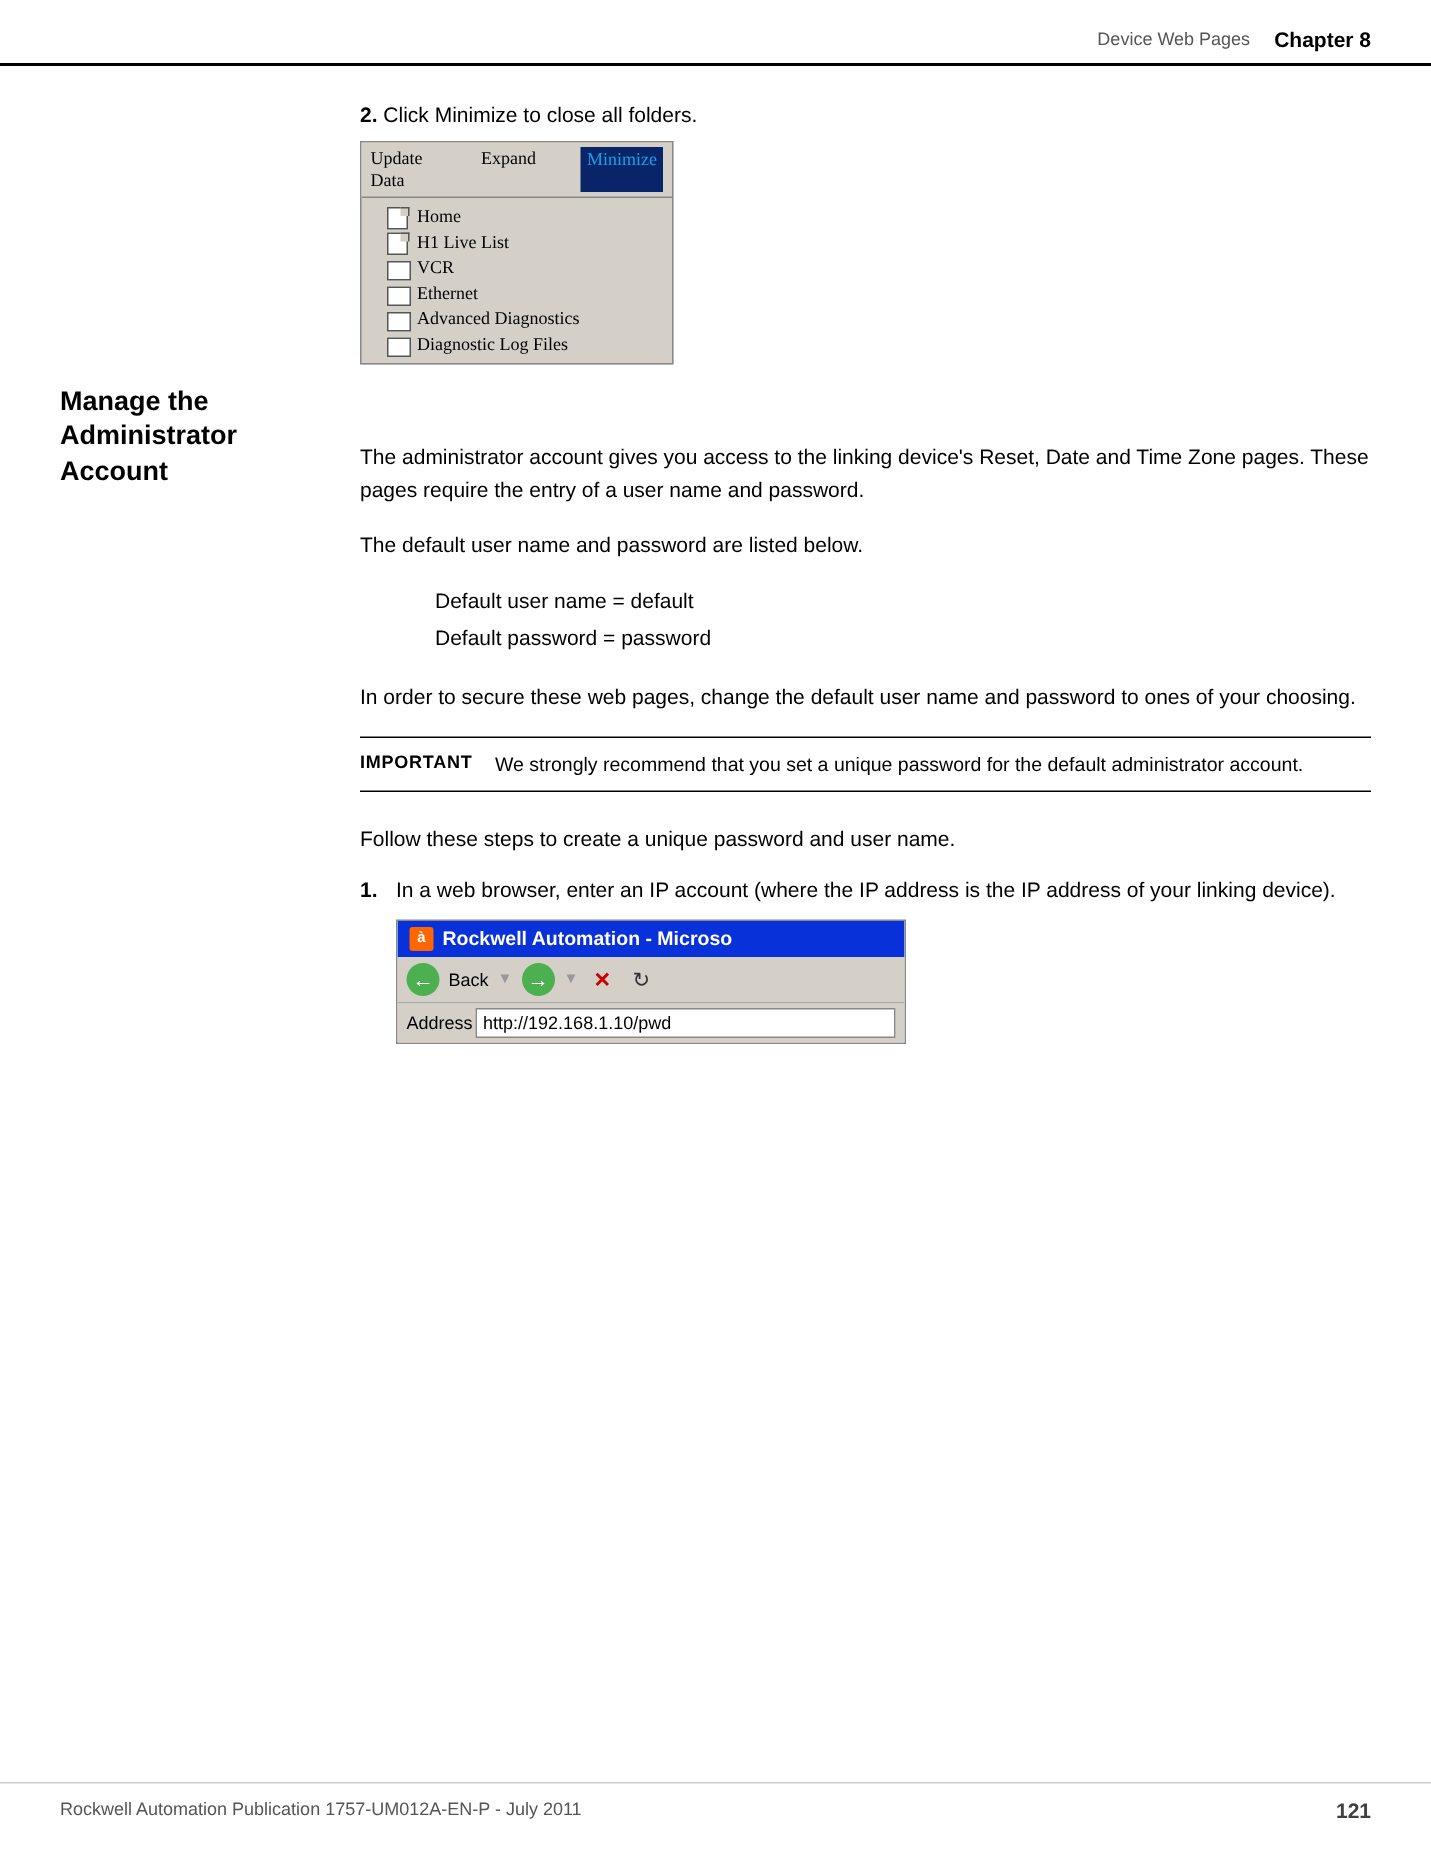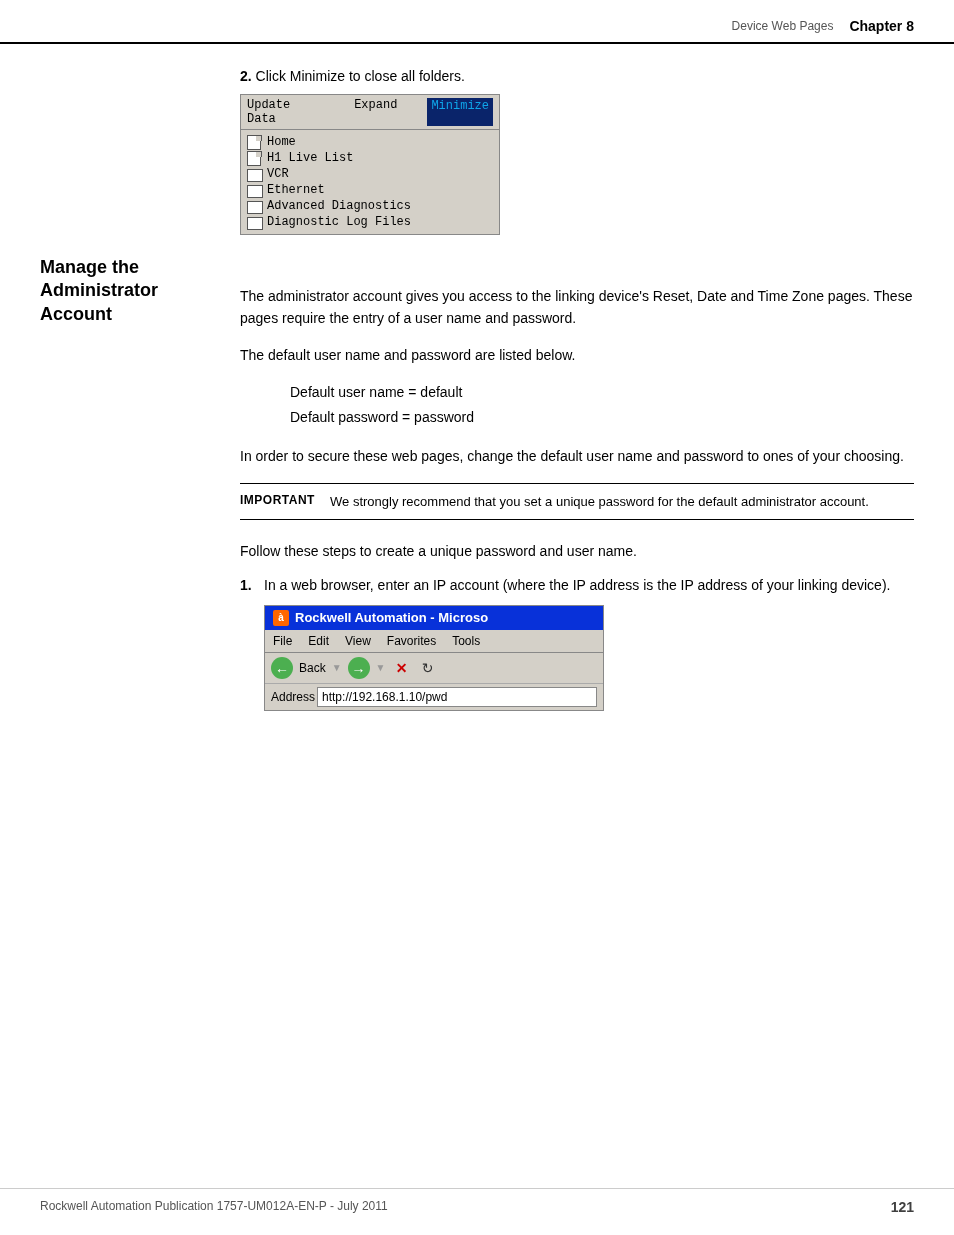--- a/index.html
+++ b/index.html
@@ -67,44 +67,44 @@
       margin-bottom: 10px;
     }
     .step-number {
       font-weight: bold;
     }
 
     
     .folder-tree-img {
       border: 1px solid #888;
       background: #d4d0c8;
-      width: 260px;
+      width: 209px;
       padding: 0;
       font-size: 12px;
-      font-family: Liberation Mono, monospace;
+      font-family: Liberation Serif, serif;
     }
     .folder-tree-toolbar {
       background: #d4d0c8;
       display: flex;
       padding: 3px 6px;
       border-bottom: 1px solid #888;
       gap: 30px;
     }
     .folder-tree-toolbar span {
       font-size: 12px;
       color: #000;
       cursor: default;
     }
     .folder-tree-toolbar .active-btn {
       background: #0a246a;
       color: #0ea5e9;
       padding: 1px 4px;
     }
     .folder-tree-items {
-      padding: 4px 6px;
+      padding: 4px 17px;
     }
     .tree-item {
       display: flex;
       align-items: center;
       padding: 1px 0;
       font-size: 12px;
     }
     .tree-icon {
       width: 16px;
       height: 14px;
@@ -427,27 +427,20 @@
       <div class="numbered-step">
         <span class="step-num">1.</span>
         <div class="step-content">
           <span>In a web browser, enter an IP account (where the IP address is the IP address of your linking device).</span>
 
           
           <div class="browser-img">
             <div class="browser-titlebar">
               <div class="browser-titlebar-icon">à</div>
               <span>Rockwell Automation - Microso</span>
-            </div>
-            <div class="browser-menubar">
-              <span>File</span>
-              <span>Edit</span>
-              <span>View</span>
-              <span>Favorites</span>
-              <span>Tools</span>
             </div>
             <div class="browser-toolbar">
               <div class="back-btn">←</div>
               <span class="back-label">Back</span>
               <span style="font-size:10px; color:#999;">▼</span>
               <div class="fwd-btn">→</div>
               <span style="font-size:10px; color:#999;">▼</span>
               <div class="stop-btn">✕</div>
               <div class="refresh-btn">↻</div>
             </div>

